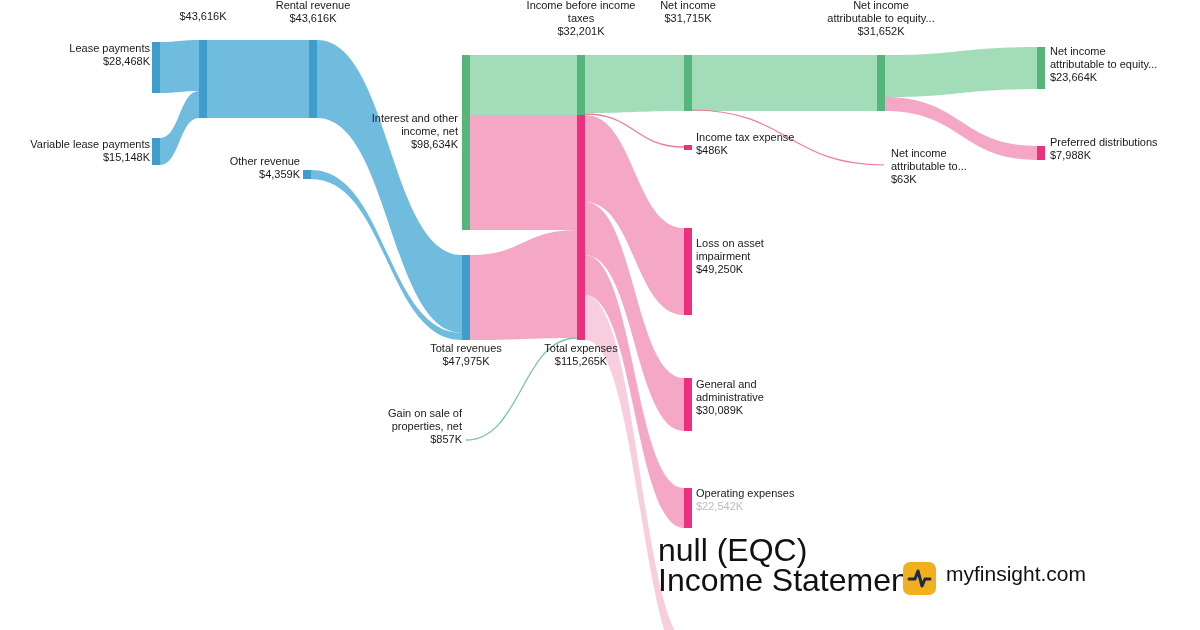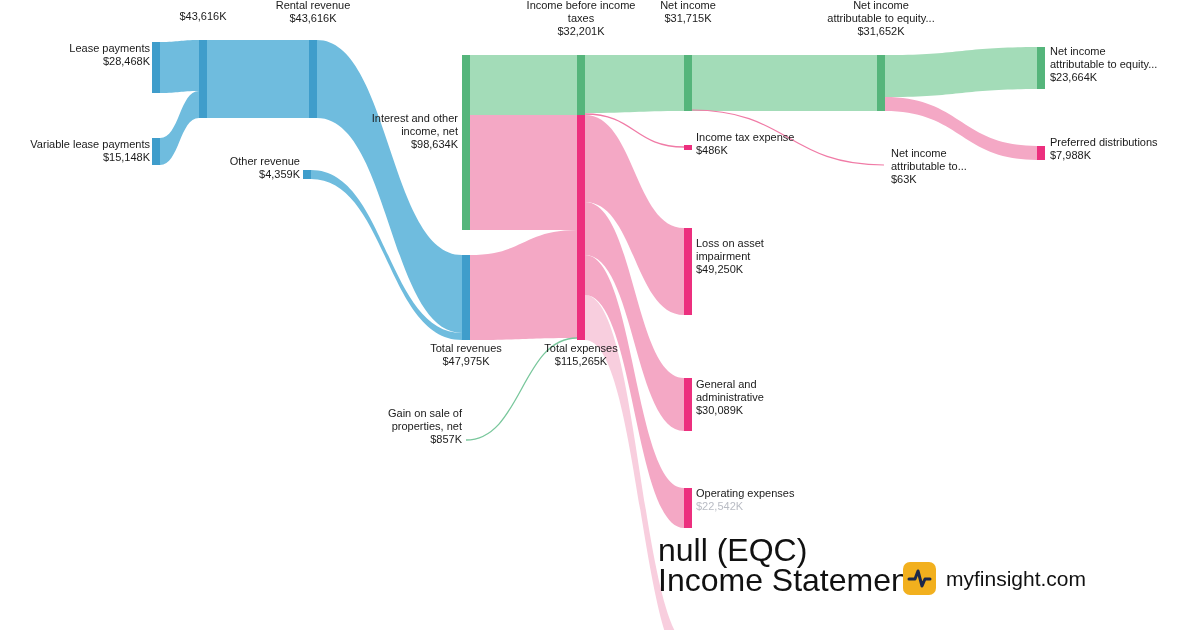--- a/index.html
+++ b/index.html
@@ -2,21 +2,21 @@
 <html><head>
 <meta charset="utf-8">
 <style>
   html,body{margin:0;padding:0;background:#ffffff;}
   .stage{position:relative;width:1200px;height:630px;overflow:hidden;background:#ffffff;
          font-family:"Liberation Sans",sans-serif;color:#1a1a1a;}
   svg.sankey{position:absolute;left:0;top:0;}
   svg text{font-family:"Liberation Sans",sans-serif;}
   .title{position:absolute;left:658px;top:532px;font-size:32px;font-weight:400;color:#111;}
   .subtitle{position:absolute;left:658px;top:562px;font-size:32px;font-weight:400;color:#111;}
-  .brand{position:absolute;left:903px;top:562px;display:flex;align-items:center;gap:10px;}
+  .brand{position:absolute;left:903px;top:562px;display:flex;gap:10px;}
   .brand .logo{width:33px;height:33px;display:block;}
   .brand .brand-text{font-size:21px;color:#111;}
 </style>
 </head>
 <body>
 
 <div class="stage">
   <svg class="sankey" width="1200" height="630" viewBox="0 0 1200 630">
       <path d="M585,295 C640,295 640,650 695,650 L695,676 C640,676 640,340 585,340 Z" fill="#f8cede"></path>
       <path d="M317,40 C389.5,40 389.5,255 462,255 L462,333 C389.5,333 389.5,118 317,118 Z" fill="#6fbcde"></path>

